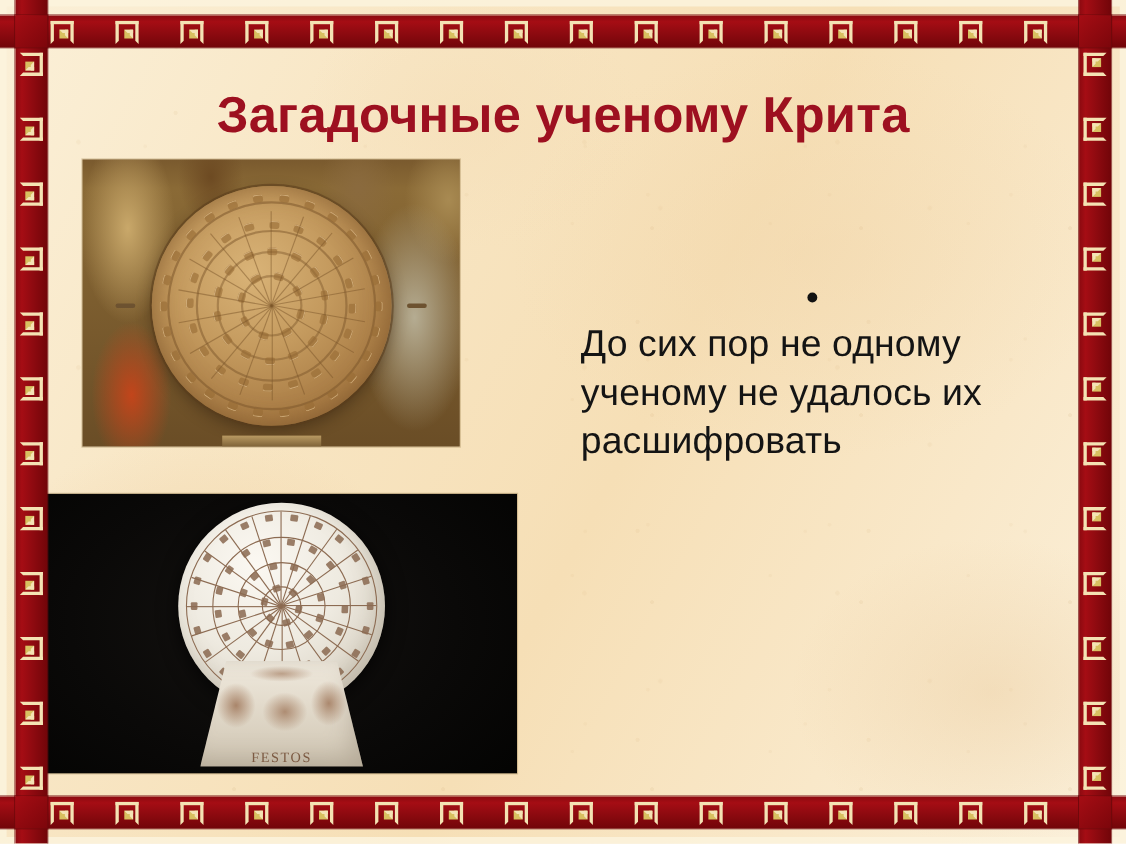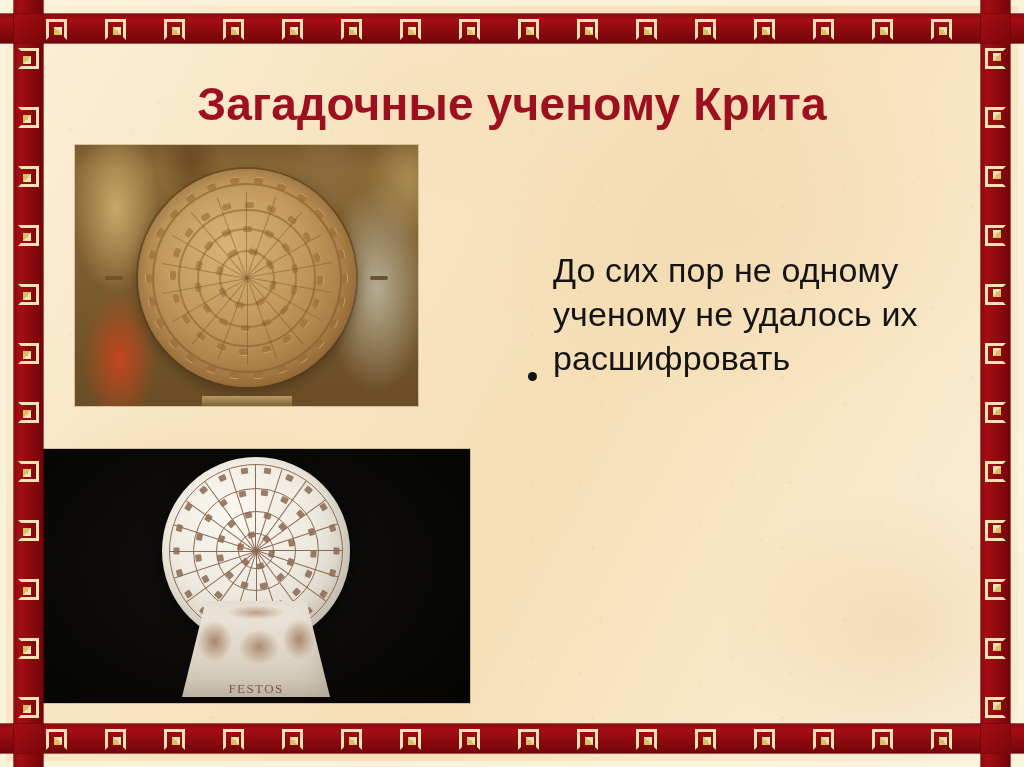--- a/index.html
+++ b/index.html
@@ -290,22 +290,23 @@
   
   .bullets {
     position: absolute;
     left: 528px;
     top: 248px;
     width: 420px;
     z-index: 5;
   }
   .bullet-row {
     display: flex;
-    align-items: flex-end;
+    align-items: center;
     gap: 16px;
+    flex-direction: column;
   }
   .bullet-dot {
     flex: 0 0 auto;
     width: 9px; height: 9px;
     border-radius: 50%;
     background: #121212;
     margin-top: 18px;
   }
   .bullet-text {
     color: #141414;

